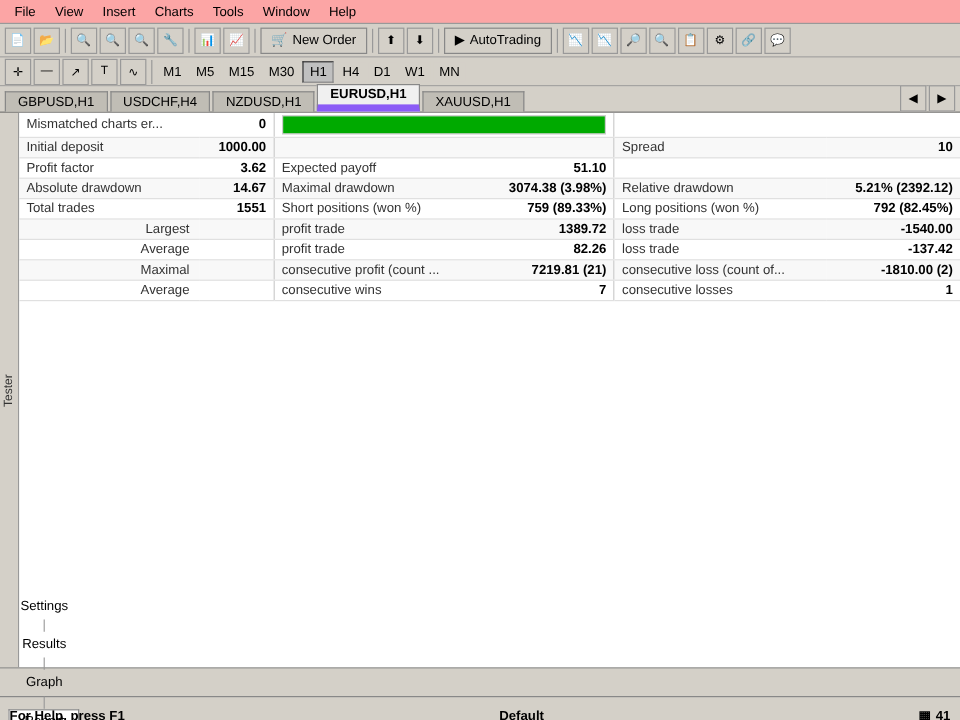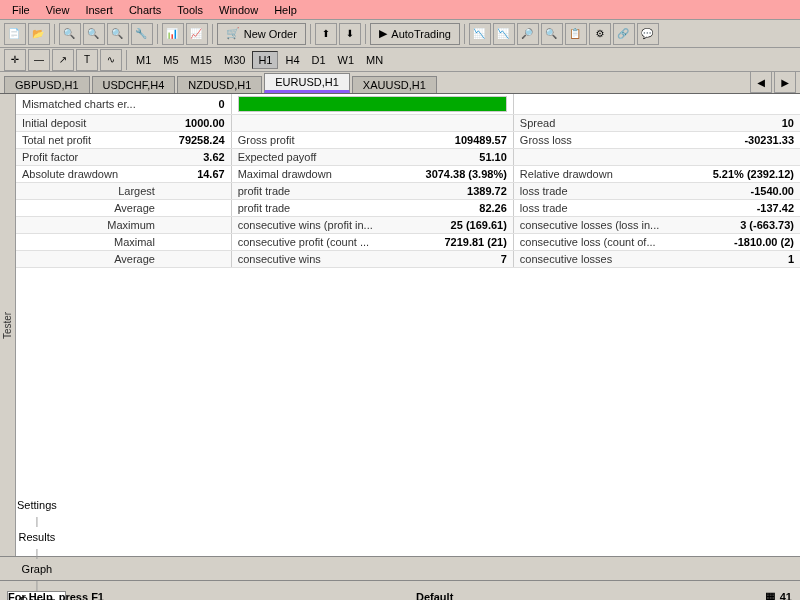--- a/index.html
+++ b/index.html
@@ -17,21 +17,21 @@
     .autotrading-btn { background: #d4d0c8; border: 1px solid #888; padding: 2px 8px; height: 22px; cursor: pointer; font-size: 11px; display: flex; align-items: center; gap: 4px; }
 
     
     .timeframe-bar { background: #d4d0c8; height: 24px; display: flex; align-items: center; padding: 0 4px; border-bottom: 1px solid #999; gap: 2px; }
     .tf-btn { padding: 2px 5px; font-size: 11px; cursor: pointer; background: #d4d0c8; border: none; }
     .tf-active { background: #c0c0c0; border: 1px inset #888; }
 
     
     .chart-tabs { background: #d4d0c8; height: 22px; display: flex; align-items: flex-end; padding: 0 4px; border-bottom: 1px solid #666; }
     .chart-tab { padding: 2px 10px; font-size: 11px; cursor: pointer; background: #c0bdb5; border: 1px solid #888; border-bottom: none; margin-right: 2px; }
-    .chart-tab.active { background: #f0f0f0; border-bottom: 3px solid #8b5cf6; }
+    .chart-tab.active { background: #f0f0f0; border-bottom: 6px solid #8b5cf6; font-weight: bold; }
 
     
     .main-content { display: flex; height: calc(600px - 20px - 28px - 24px - 22px - 24px - 20px); }
 
     
     .side-label { width: 16px; background: #d4d0c8; border-right: 1px solid #999; display: flex; align-items: center; justify-content: center; }
     .side-label span { transform: rotate(-90deg); font-size: 10px; white-space: nowrap; color: #333; }
 
     
     .report-area { flex: 1; background: #ffffff; overflow-y: auto; }
@@ -160,75 +160,67 @@
 
         <tr>
           <td class="label-cell">Initial deposit</td>
           <td class="value-cell">1000.00</td>
           <td class="col-divider"></td>
           <td></td>
           <td class="label-cell col-divider">Spread</td>
           <td class="value-cell">10</td>
         </tr>
 
-        <tr>
-          <td class="label-cell">Total net profit</td>
-          <td class="value-cell">79258.24</td>
-          <td class="label-cell col-divider">Gross profit</td>
-          <td class="value-cell">109489.57</td>
-          <td class="label-cell col-divider">Gross loss</td>
-          <td class="value-cell">-30231.33</td>
-        </tr>
 
         <tr>
           <td class="label-cell">Profit factor</td>
           <td class="value-cell">3.62</td>
           <td class="label-cell col-divider">Expected payoff</td>
           <td class="value-cell">51.10</td>
           <td class="col-divider"></td>
           <td></td>
         </tr>
 
         <tr>
           <td class="label-cell">Absolute drawdown</td>
           <td class="value-cell">14.67</td>
           <td class="label-cell col-divider">Maximal drawdown</td>
           <td class="value-cell">3074.38 (3.98%)</td>
           <td class="label-cell col-divider">Relative drawdown</td>
           <td class="value-cell">5.21% (2392.12)</td>
         </tr>
 
+        <tr>
+          <td class="label-cell">Total trades</td>
+          <td class="value-cell">1551</td>
+          <td class="label-cell col-divider">Short positions (won %)</td>
+          <td class="value-cell">759 (89.33%)</td>
+          <td class="label-cell col-divider">Long positions (won %)</td>
+          <td class="value-cell">792 (82.45%)</td>
+        </tr>
 
 
         <tr>
           <td class="label-cell" style="text-align:right; padding-right:8px;">Largest</td>
           <td></td>
           <td class="label-cell col-divider">profit trade</td>
           <td class="value-cell">1389.72</td>
           <td class="label-cell col-divider">loss trade</td>
           <td class="value-cell">-1540.00</td>
         </tr>
 
         <tr>
           <td class="label-cell" style="text-align:right; padding-right:8px;">Average</td>
           <td></td>
           <td class="label-cell col-divider">profit trade</td>
           <td class="value-cell">82.26</td>
           <td class="label-cell col-divider">loss trade</td>
           <td class="value-cell">-137.42</td>
         </tr>
 
-        <tr>
-          <td class="label-cell" style="text-align:right; padding-right:8px;">Maximum</td>
-          <td></td>
-          <td class="label-cell col-divider">consecutive wins (profit in...</td>
-          <td class="value-cell">25 (169.61)</td>
-          <td class="label-cell col-divider">consecutive losses (loss in...</td>
-          <td class="value-cell">3 (-663.73)</td>
-        </tr>
 
         <tr>
           <td class="label-cell" style="text-align:right; padding-right:8px;">Maximal</td>
           <td></td>
           <td class="label-cell col-divider">consecutive profit (count ...</td>
           <td class="value-cell">7219.81 (21)</td>
           <td class="label-cell col-divider">consecutive loss (count of...</td>
           <td class="value-cell">-1810.00 (2)</td>
         </tr>
 

